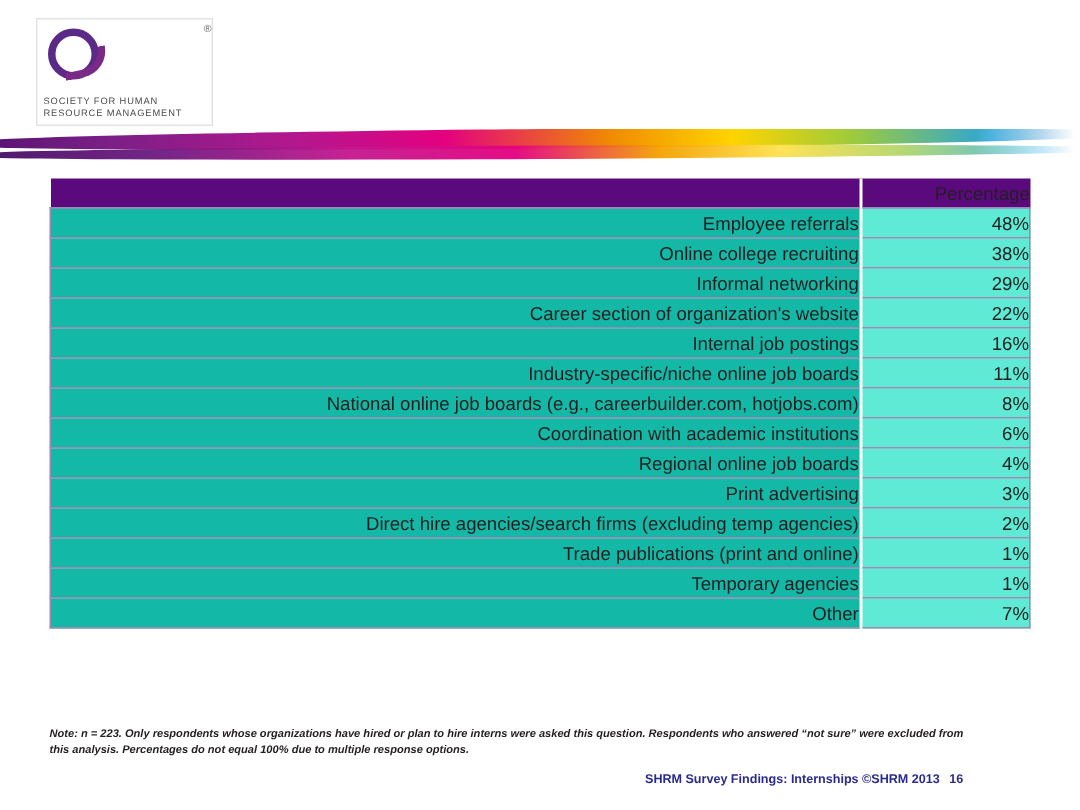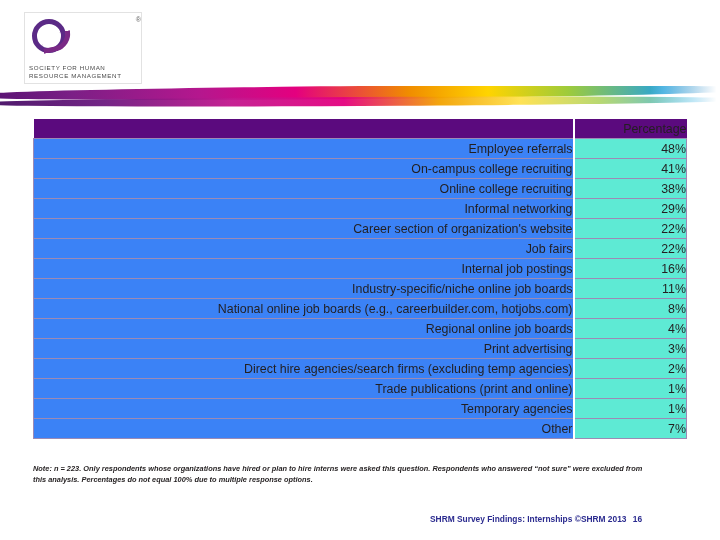--- a/index.html
+++ b/index.html
@@ -158,36 +158,36 @@
     font-weight: bold;
     font-size: 12.6px;
     text-align: right;
     padding-right: 9px;
     height: 20px;
   }
   td.label {
     border: 1px solid #9b8ab5;
     border-right: 2px solid #ffffff;
     padding-left: 6px;
-    background: #3b82f6;
+    background: #14b8a6;
   }
   td.pct {
     border: 1px solid #9b8ab5;
     text-align: right;
     padding-right: 9px;
     background: #5eead4;
   }
   col.c1 { width: 540px; }
   col.c2 { width: 113px; }
 
   
   .note {
     position: absolute;
     left: 33px;
-    top: 464px;
+    top: 484px;
     width: 620px;
     font-size: 7.4px;
     line-height: 10.5px;
     font-style: italic;
     font-weight: bold;
     color: #231f20;
     font-family: "Liberation Sans", sans-serif;
   }
 
   
@@ -245,50 +245,46 @@
         <th class="hdr-left"></th>
         <th class="hdr-right">Percentage</th>
       </tr>
     </thead>
     <tbody>
         <tr>
           <td class="label">Employee referrals</td>
           <td class="pct">48%</td>
         </tr>
         <tr>
-          <td class="label">On-campus college recruiting</td>
-          <td class="pct">41%</td>
-        </tr>
-        <tr>
           <td class="label">Online college recruiting</td>
           <td class="pct">38%</td>
         </tr>
         <tr>
           <td class="label">Informal networking</td>
           <td class="pct">29%</td>
         </tr>
         <tr>
           <td class="label">Career section of organization's website</td>
           <td class="pct">22%</td>
         </tr>
         <tr>
-          <td class="label">Job fairs</td>
-          <td class="pct">22%</td>
-        </tr>
-        <tr>
           <td class="label">Internal job postings</td>
           <td class="pct">16%</td>
         </tr>
         <tr>
           <td class="label">Industry-specific/niche online job boards</td>
           <td class="pct">11%</td>
         </tr>
         <tr>
           <td class="label">National online job boards (e.g., careerbuilder.com, hotjobs.com)</td>
           <td class="pct">8%</td>
+        </tr>
+        <tr>
+          <td class="label">Coordination with academic institutions</td>
+          <td class="pct">6%</td>
         </tr>
         <tr>
           <td class="label">Regional online job boards</td>
           <td class="pct">4%</td>
         </tr>
         <tr>
           <td class="label">Print advertising</td>
           <td class="pct">3%</td>
         </tr>
         <tr>

